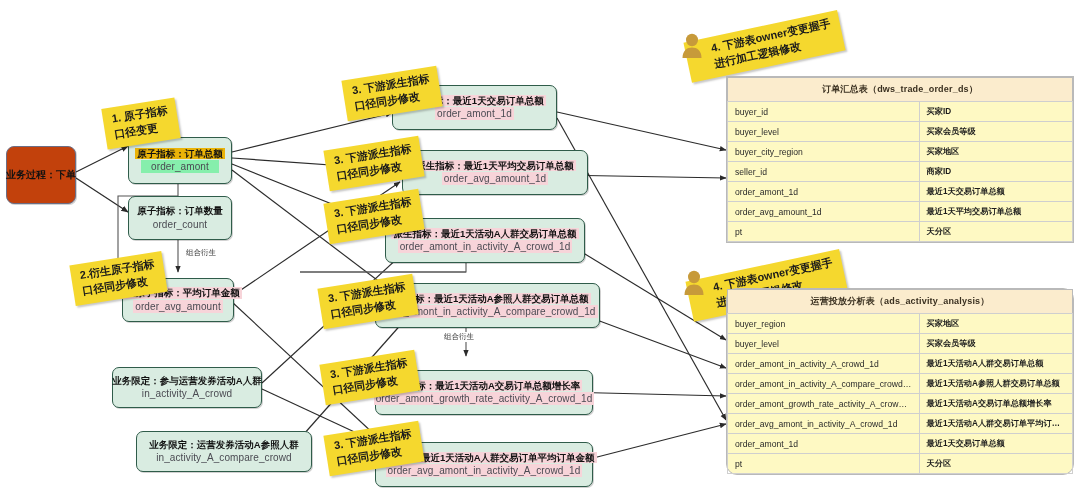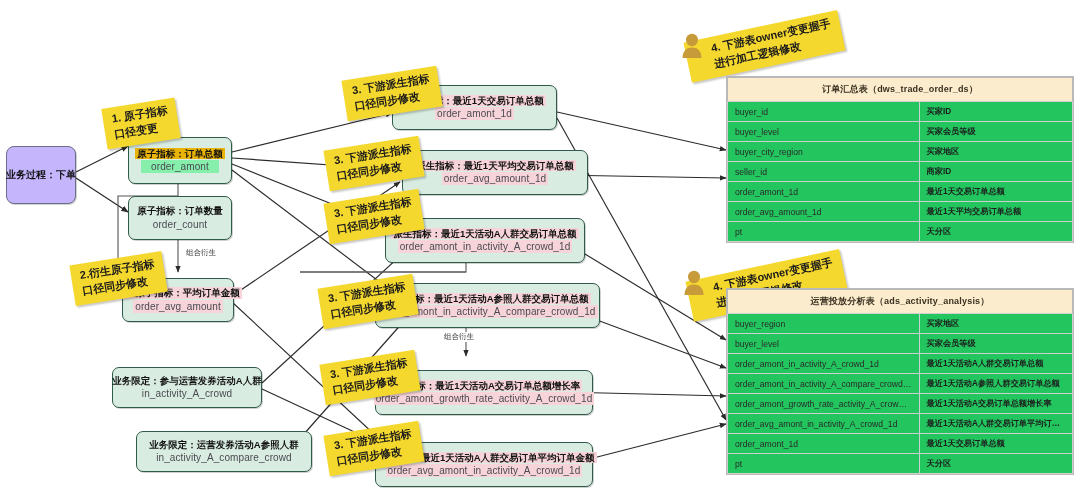--- a/index.html
+++ b/index.html
@@ -31,21 +31,21 @@
     font-size:10px;color:#4a4a52;line-height:1.3;white-space:nowrap;
     margin-top:1px;letter-spacing:.1px;
   }
   .node.hl-yellow .cn{background:#eab308;padding:0 2px;}
   .node.hl-yellow .en{background:#86efac;padding:0 10px;}
   .node.hl-pink .cn{background:#f7d4d9;padding:0 2px;}
   .node.hl-pink .en{background:#f7d4d9;padding:0 2px;}
 
   
   .node.process{
-    background:#c4b5fd;border:1.6px solid #6b6e86;border-radius:8px;
+    background:#c2410c;border:1.6px solid #6b6e86;border-radius:8px;
   }
   .node.process .cn{font-size:10px;background:none;}
 
   
   .sticky{
     position:absolute;
     background:#f5d82e;
     color:#1b1b1b;
     font-size:11px;font-weight:bold;
     line-height:1.45;
@@ -59,21 +59,21 @@
   
   .edge-label{
     position:absolute;font-size:7.5px;color:#333;white-space:nowrap;
     background:#fff;padding:0 1px;font-family:Liberation Serif, serif;
   }
 
   
   .tbl{
     position:absolute;box-sizing:border-box;
     border:1px solid #b9b9b9;border-collapse:collapse;
-    background:#22c55e;
+    background:#fef9c3;
     font-size:8.6px;color:#222;
   }
   .tbl table{border-collapse:collapse;width:100%;table-layout:fixed;}
   .tbl caption{
     background:#fbeccd;border:1px solid #b9b9b9;border-bottom:none;
     font-size:9px;font-weight:bold;color:#3a3020;
     padding:5px 0;text-align:center;letter-spacing:.2px;
   }
   .tbl td{
     border:1px solid #cfcfcf;
@@ -304,21 +304,21 @@
           <td class="col-cn">最近1天平均交易订单总额</td>
         </tr>
         <tr>
           <td class="col-en">pt</td>
           <td class="col-cn">天分区</td>
         </tr>
       </tbody>
     </table>
   </div>
 
-  <div class="tbl" style="left:726px;top:288px;width:348px;">
+  <div class="tbl" style="left:726px;top:288px;width:348px;border-radius:11px;">
     <table>
       <caption>运营投放分析表（ads_activity_analysis）</caption>
       <tbody>
         <tr>
           <td class="col-en">buyer_region</td>
           <td class="col-cn">买家地区</td>
         </tr>
         <tr>
           <td class="col-en">buyer_level</td>
           <td class="col-cn">买家会员等级</td>

